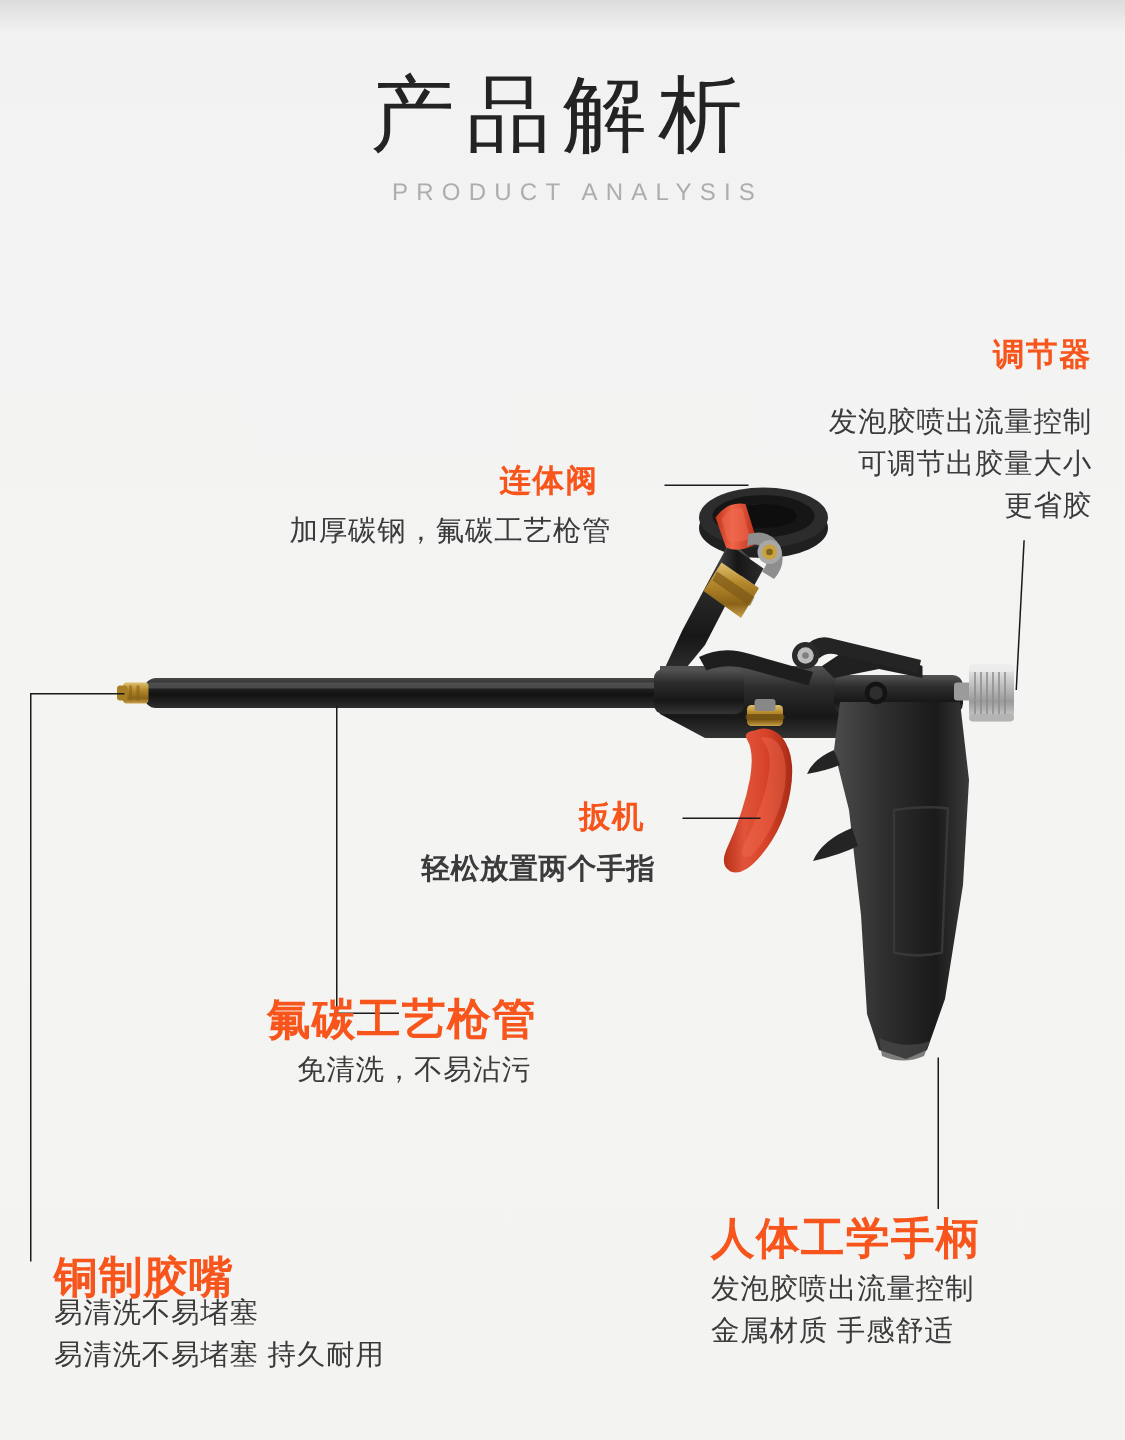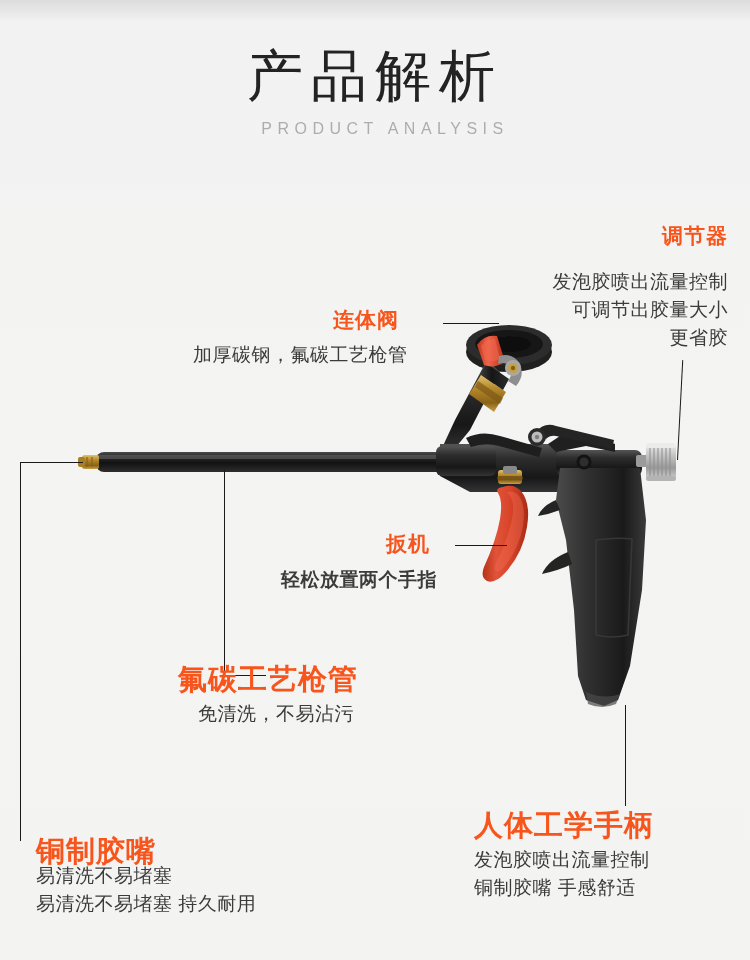--- a/index.html
+++ b/index.html
@@ -280,16 +280,16 @@
 
   <div class="ann-head" style="left:36px; top:822px; font-size:29px;margin-top:10px;">铜制胶嘴</div>
   <div class="ann-body" style="left:36px; top:862px;">
     <div>易清洗不易堵塞</div>
     <div>易清洗不易堵塞  持久耐用</div>
   </div>
 
   <div class="ann-head" style="left:474px; top:806px; font-size:29px;">人体工学手柄</div>
   <div class="ann-body" style="left:474px; top:846px;">
     <div>发泡胶喷出流量控制</div>
-    <div>铜制胶嘴  手感舒适</div>
+    <div>金属材质  手感舒适</div>
   </div>
 
 </div>
 
 </body></html>

